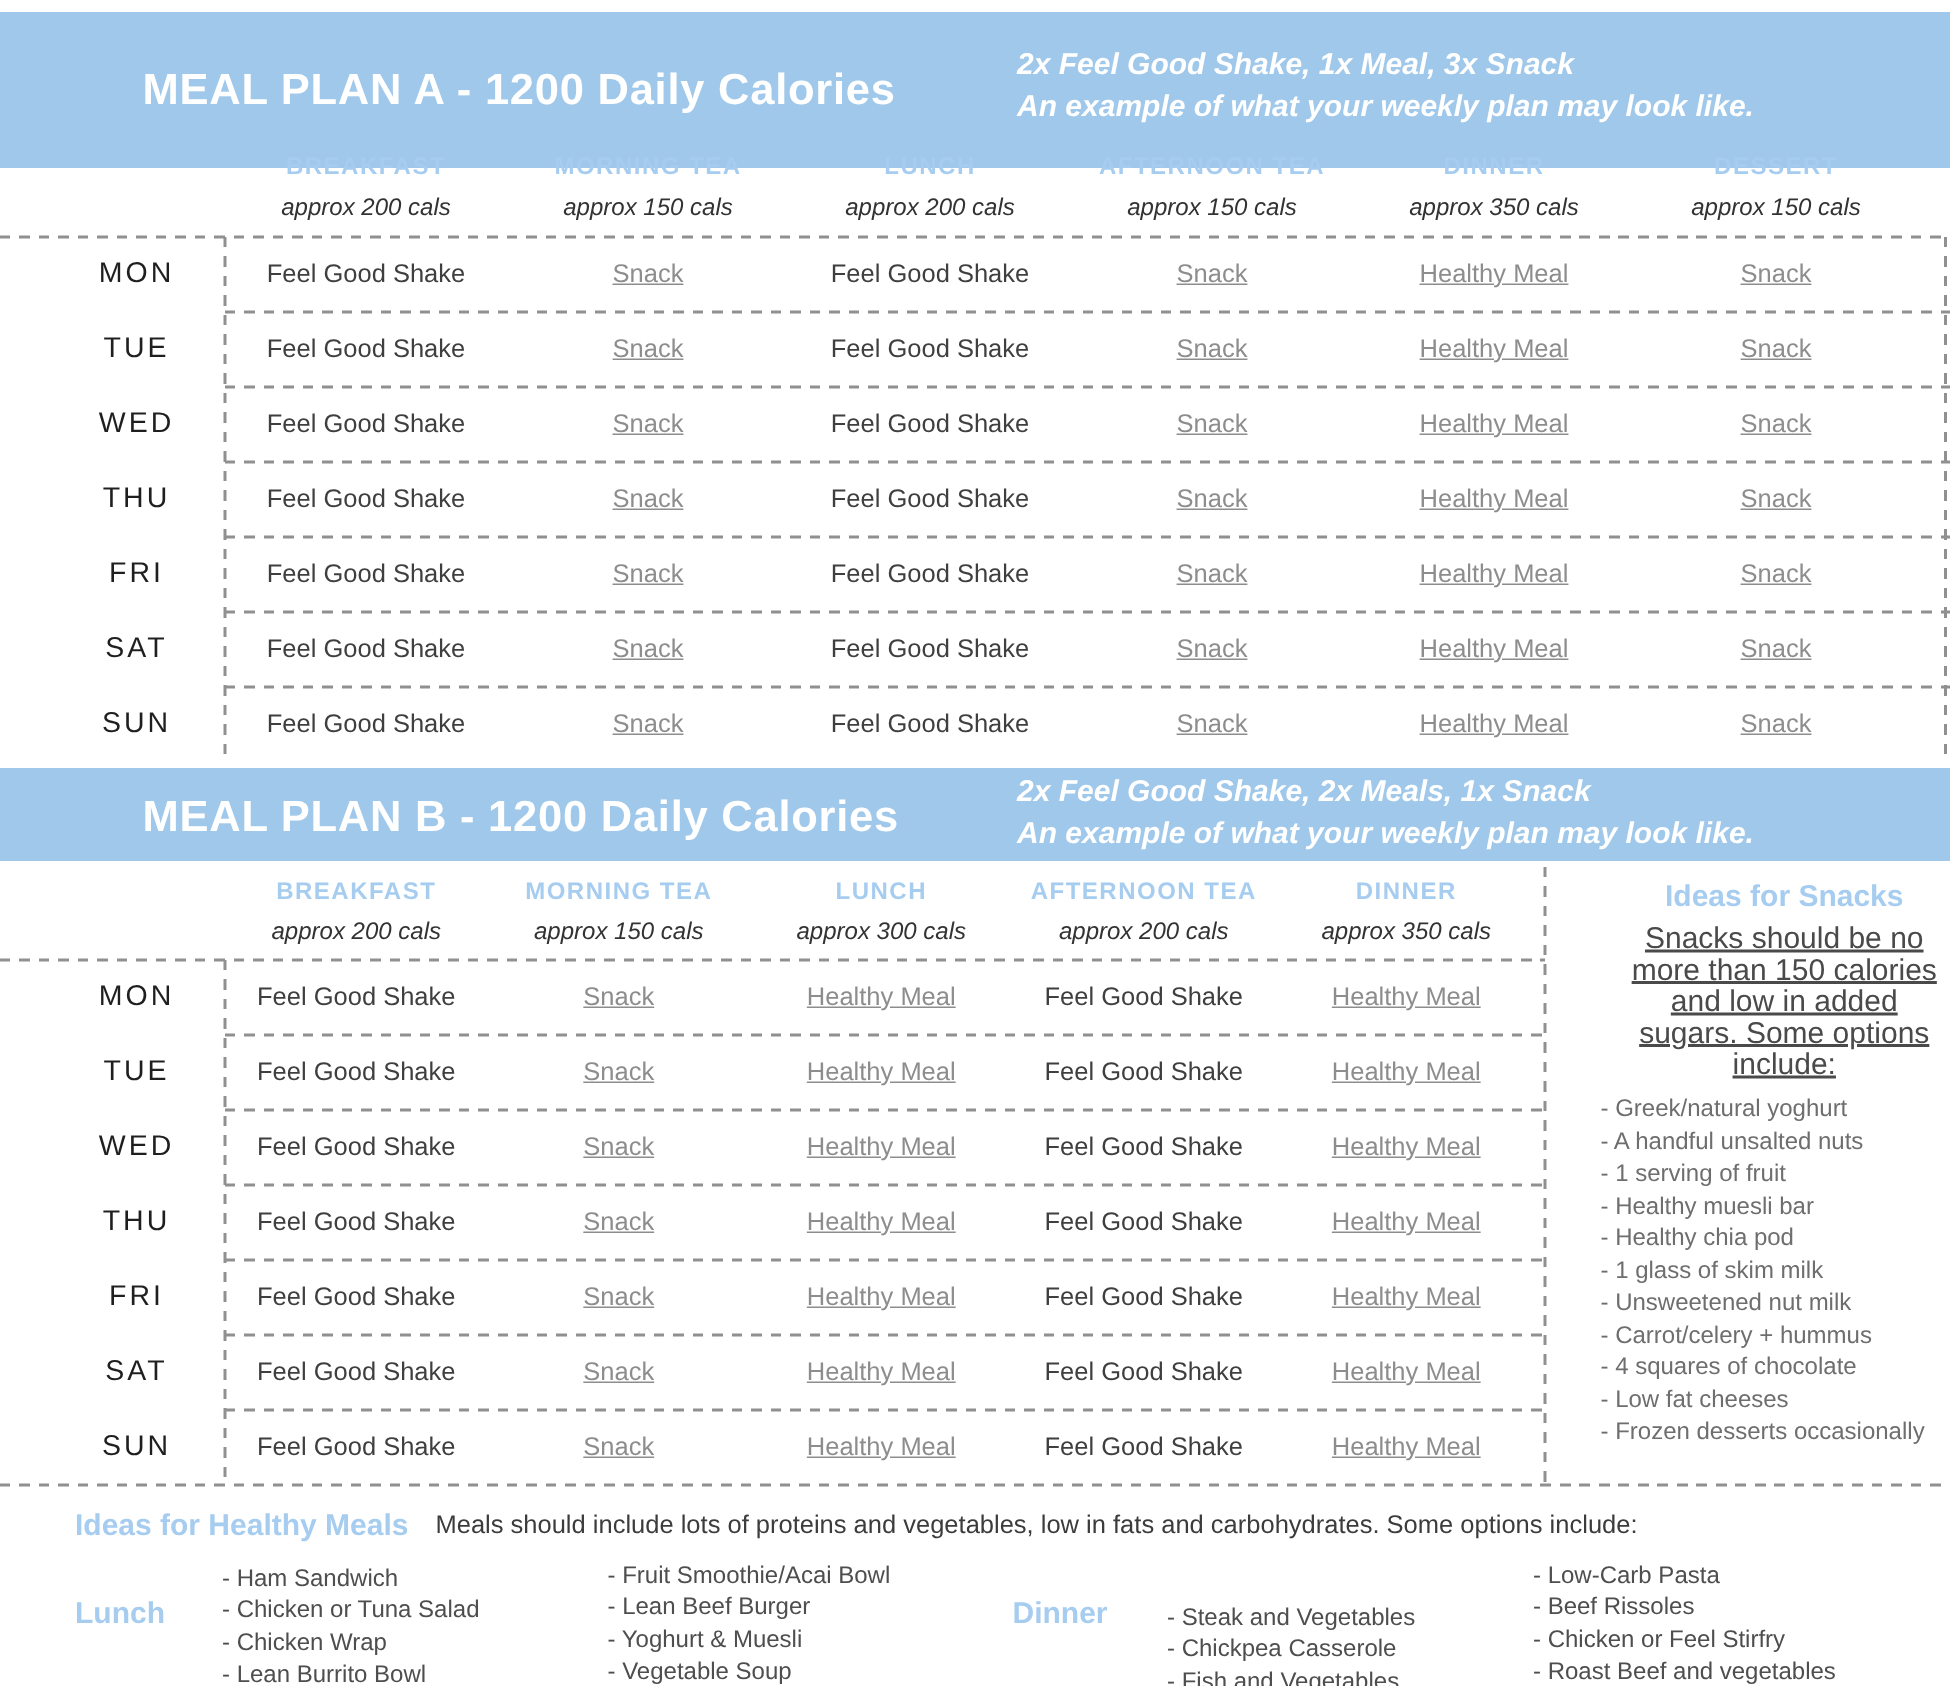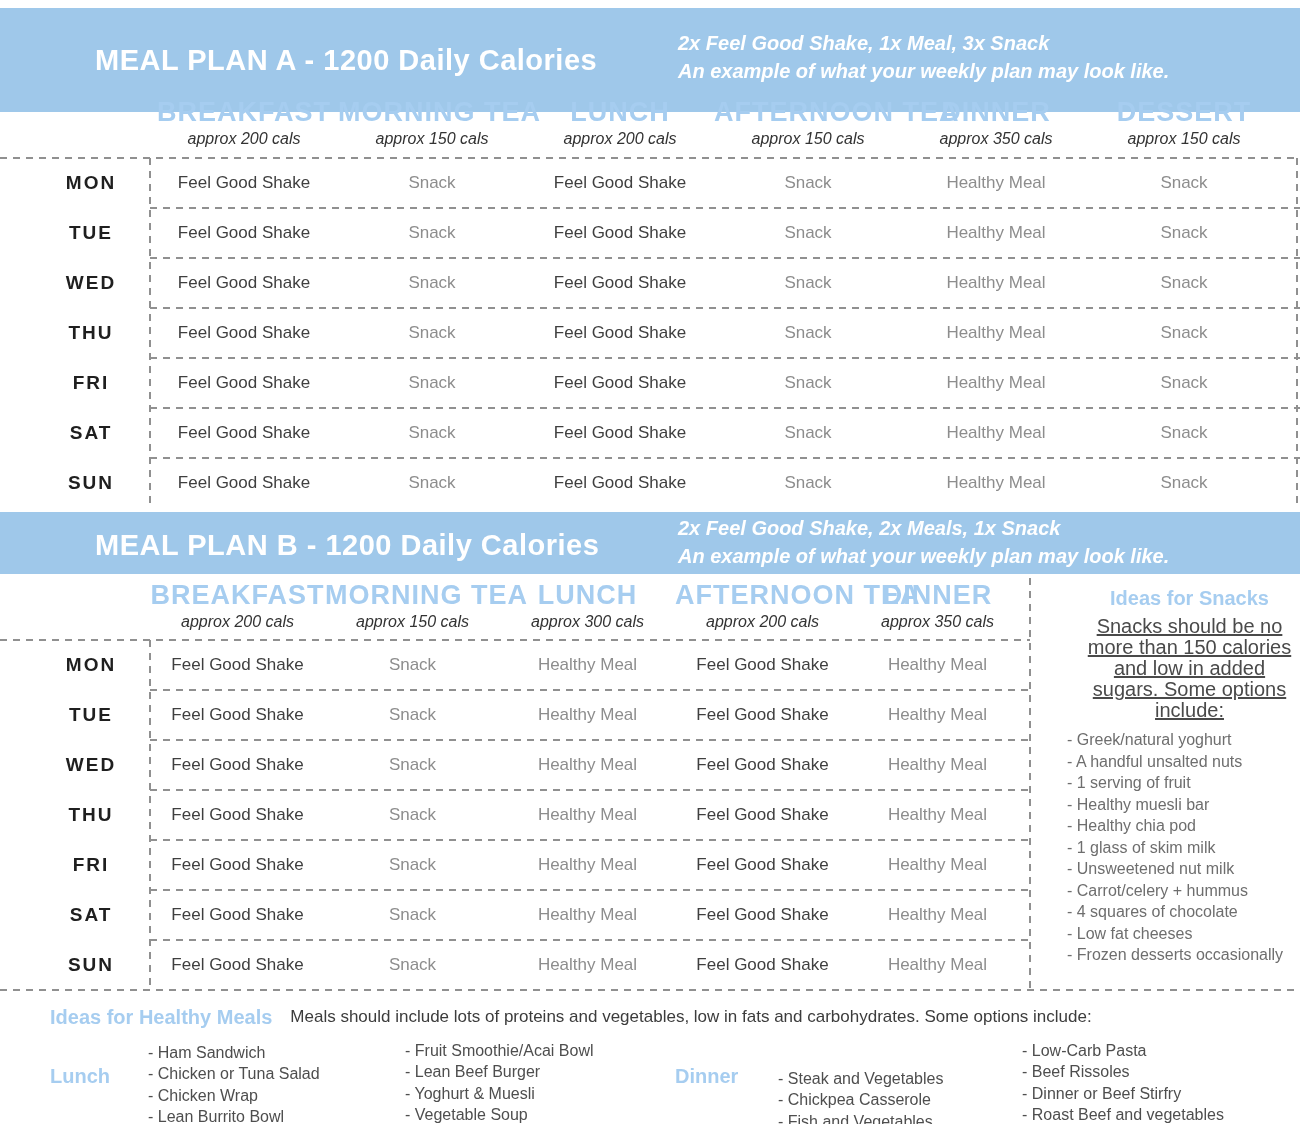--- a/index.html
+++ b/index.html
@@ -37,38 +37,38 @@
   .banner-b .banner-sub{top:2px;}
   
   .colhead{position:absolute;left:0;display:flex;}
   .colhead-a{top:95px;width:1300px;height:63px;}
   .colhead-b{top:578px;width:1030px;height:62px;}
   .colhead .day-spacer{width:150px;flex:0 0 150px;}
   .col-head{text-align:center;}
   .colhead-a .col-head{width:188px;flex:0 0 188px;}
   .colhead-b .col-head{width:175px;flex:0 0 175px;}
   .col-title{
-    color:var(--accent);font-weight:bold;font-size:27px;line-height:22px;
+    color:var(--accent);font-weight:bold;font-size:16px;line-height:22px;
     letter-spacing:1px;margin-top:6px;white-space:nowrap;
   }
   .col-cals{color:var(--cals);font-style:italic;font-size:16px;line-height:20px;margin-top:6px;}
   
   .grid{position:absolute;left:0;}
   .grid-a{top:158px;width:1300px;height:350px;}
   .grid-b{top:640px;width:1030px;height:350px;}
   .day-row{display:flex;height:50px;align-items:center;}
   .day-label{
     width:150px;flex:0 0 150px;box-sizing:border-box;padding-left:32px;text-align:center;
-    font-weight:bold;font-size:19px;letter-spacing:2px;color:var(--day);
+    font-weight:normal;font-size:19px;letter-spacing:2px;color:var(--day);
   }
   .cell{text-align:center;font-size:17px;line-height:50px;white-space:nowrap;}
   .grid-a .cell{width:188px;flex:0 0 188px;}
   .grid-b .cell{width:175px;flex:0 0 175px;}
   .meal-dark{color:var(--meal-dark);}
-  .meal-gray{color:var(--meal-gray);}
+  .meal-gray{color:var(--meal-gray);text-decoration:underline;}
   
   .hline{position:absolute;height:2px;
     background:repeating-linear-gradient(90deg,var(--dash) 0 7px,transparent 7px 13px);}
   .vline{position:absolute;width:2px;
     background:repeating-linear-gradient(180deg,var(--dash) 0 7px,transparent 7px 13px);}
   .row-sep{position:absolute;height:2px;
     background:repeating-linear-gradient(90deg,var(--dash) 0 7px,transparent 7px 13px);}
   
   .snacks{position:absolute;left:1052px;top:578px;width:260px;height:412px;box-sizing:border-box;padding-left:15px;}
   .snacks h3{
@@ -350,18 +350,18 @@
     <div class="hm-label dinner-label">Dinner</div>
     <ul class="hm-list dinner-col1" id="dinner-col1">
         <li>- Steak and Vegetables</li>
         <li>- Chickpea Casserole</li>
         <li>- Fish and Vegetables</li>
         <li>- Bolognaise and Salad</li>
       </ul>
     <ul class="hm-list dinner-col2" id="dinner-col2">
         <li>- Low-Carb Pasta</li>
         <li>- Beef Rissoles</li>
-        <li>- Dinner or Beef Stirfry</li>
+        <li>- Chicken or Feel Stirfry</li>
         <li>- Roast Beef and vegetables</li>
       </ul>
   </section>
 
 </div>
 
 </body></html>

